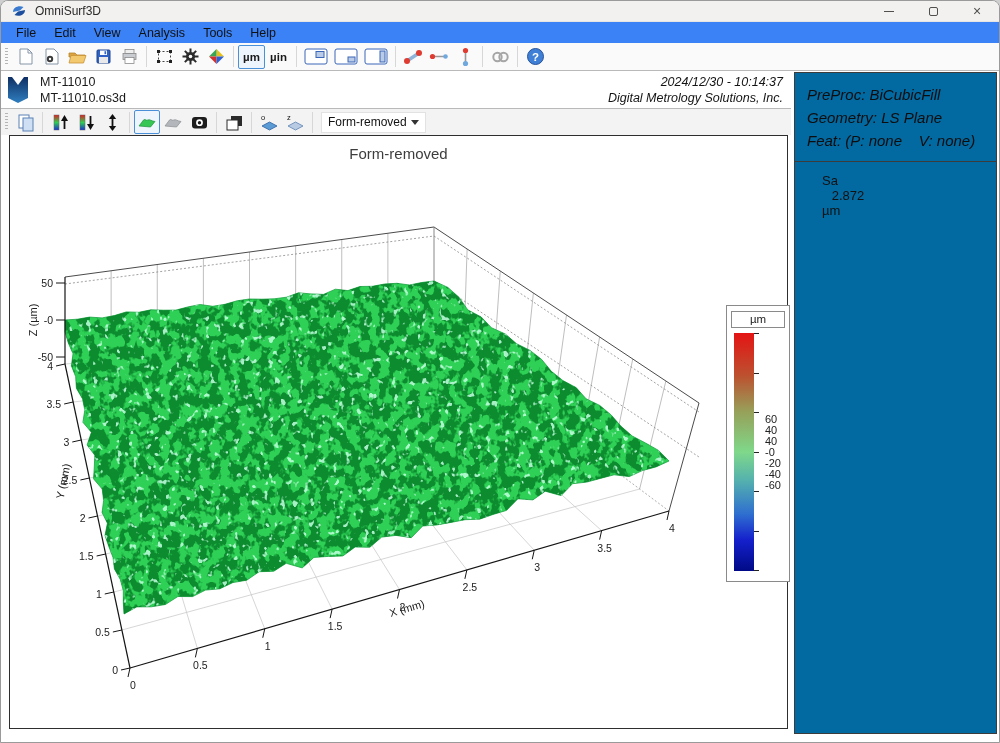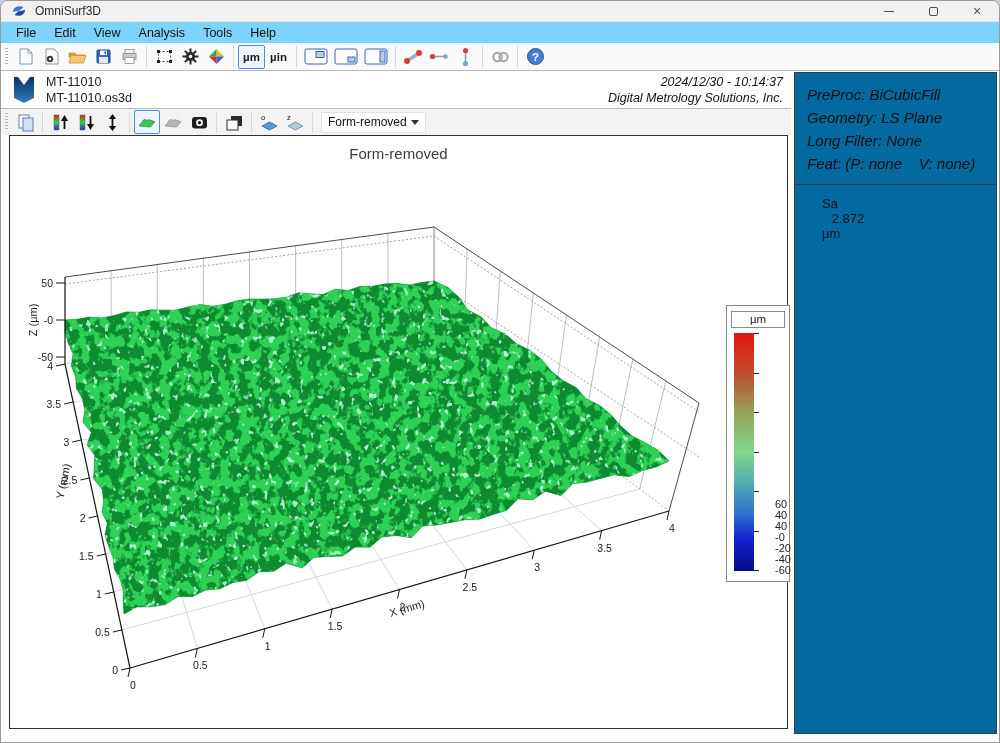--- a/index.html
+++ b/index.html
@@ -12,37 +12,37 @@
   .titlebar { height:21px; background:#f2f1ef; display:flex; align-items:center;
               padding-left:10px; border-bottom:1px solid #e7e5e3; }
   .title-text { font-size:12px; color:#2b2b2b; margin-left:8px; }
   .win-controls { margin-left:auto; display:flex; height:100%; }
   .win-btn { width:44px; height:100%; display:flex; align-items:center; justify-content:center; color:#4f4f4f; }
   .glyph-min { width:10px; height:1px; background:#4f4f4f; }
   .glyph-max { width:9px; height:9px; border:1px solid #4f4f4f; border-radius:2px; }
   .glyph-close { font-size:14px; line-height:1; }
 
   
-  .menubar { height:21px; background:#7dd3fc; display:flex; align-items:center; padding-left:6px; }
+  .menubar { height:21px; background:#3b82f6; display:flex; align-items:center; padding-left:6px; }
   .menu-item { font-size:12.5px; color:#111; padding:2px 9px; cursor:default; }
 
   
   .toolbar { height:28px; background:#fafafa; border-bottom:1px solid #b9b9b9;
              display:flex; align-items:center; padding-left:2px; }
   .toolbar2 { height:27px; background:#f3f3f3; border-top:1px solid #b9b9b9;
               display:flex; align-items:center; padding-left:2px; }
   .grip { width:3px; height:18px; margin:0 4px 0 2px;
           background:repeating-linear-gradient(to bottom,#b5b5b5 0 1px,transparent 1px 3px); }
   .tb-sep { width:1px; height:21px; background:#d7d7d7; margin:0 4px; }
   .tb-btn { width:26px; height:24px; display:flex; align-items:center; justify-content:center; border:1px solid transparent; }
   .tb-btn.selected { border:1px solid #4a90d9; background:#eef5fd; border-radius:2px; }
   .unit-btn { font-size:11.5px; font-weight:700; color:#1a1a1a; width:27px; }
 
   
-  .header-row { height:37px; background:#fff; display:flex; align-items:center; padding:0 8px 0 12px; }
+  .header-row { height:37px; background:#fff; display:flex; align-items:center; padding:0 8px 0 6px; }
   .doc-names { margin-left:11px; font-size:12.5px; color:#1a1a1a; line-height:16px; }
   .header-right { margin-left:auto; text-align:right; font-style:italic; font-size:12.5px;
                   color:#141414; line-height:16px; }
 
   
   .main { display:flex; height:667px; background:#fff; }
   .left-col { width:790px; }
   .chart-panel { position:relative; margin-left:8px; width:779px; height:594px;
                  border:1px solid #2e2e2e; background:#fff; }
   .chart-title { position:absolute; top:9px; left:0; right:0; text-align:center;
@@ -52,22 +52,22 @@
   
   .colorbar-panel { position:absolute; left:716px; top:169px; width:64px; height:277px;
                     border:1px solid #8a8a8a; background:#fff; padding:5px 4px; }
   .cb-unit { border:1px solid #8a8a8a; text-align:center; font-size:11.5px; height:17px;
              line-height:15px; margin-bottom:5px; color:#222; }
   .cb-body { position:relative; height:238px; }
   .cb-bar { position:absolute; left:3px; top:0; width:20px; height:238px; }
   .cb-dashes { position:absolute; left:23px; top:0; height:238px; width:5px;
                display:flex; flex-direction:column; justify-content:space-between; }
   .cb-dash { width:5px; height:1px; background:#222; }
-  .cb-labels { position:absolute; left:44px; top:-5px; height:248px; width:26px;
-               display:flex; flex-direction:column; justify-content:flex-end; }
+  .cb-labels { position:absolute; left:34px; top:-5px; height:248px; width:26px;
+               display:flex; flex-direction:column; justify-content:center; }
   .cb-labels span { font-size:11px; color:#222; height:11px; line-height:11px; }
 
   
   .dropdown { display:flex; align-items:center; width:105px; height:21px; background:#fff;
               border:1px solid #e2e2e2; padding:0 6px; margin-left:4px; font-size:12px; color:#111; }
   .dd-arrow { margin-left:auto; width:0; height:0; border-left:4px solid transparent;
               border-right:4px solid transparent; border-top:5px solid #333; }
 
   
   .right-panel { flex:1; margin:1px 2px 4px 3px; border:1px solid #3c3c3c; background:#0369a1; }
@@ -515,21 +515,20 @@
             </div>
           </div>
         </div>
       </div>
     </div>
 
     <div class="right-panel">
       <div class="rp-lines">
         <div class="rp-line">PreProc: BiCubicFill</div>
         <div class="rp-line">Geometry: LS Plane</div>
-        <div class="rp-line">Long Filter: None</div>
         <div class="rp-line">Feat: (P: none    V: none)</div>
       </div>
       <div class="rp-row">
         <span class="rp-name">Sa</span>
         <span class="rp-val">2.872</span>
         <span class="rp-unit">µm</span>
       </div>
     </div>
   </div>
 </div>

